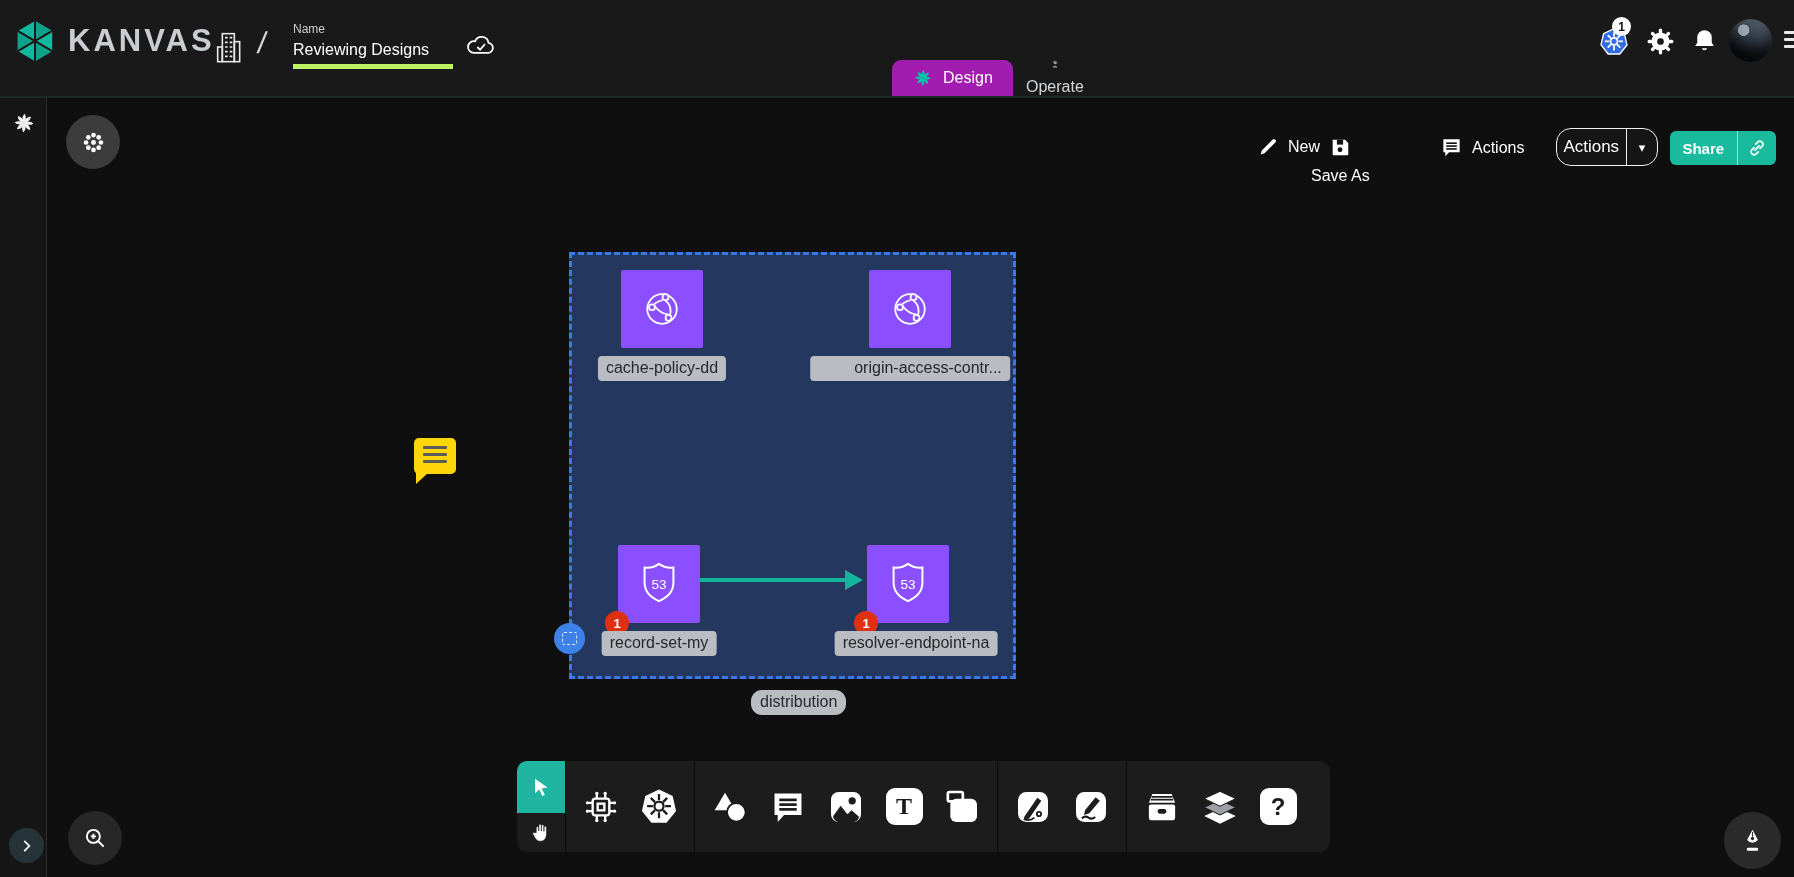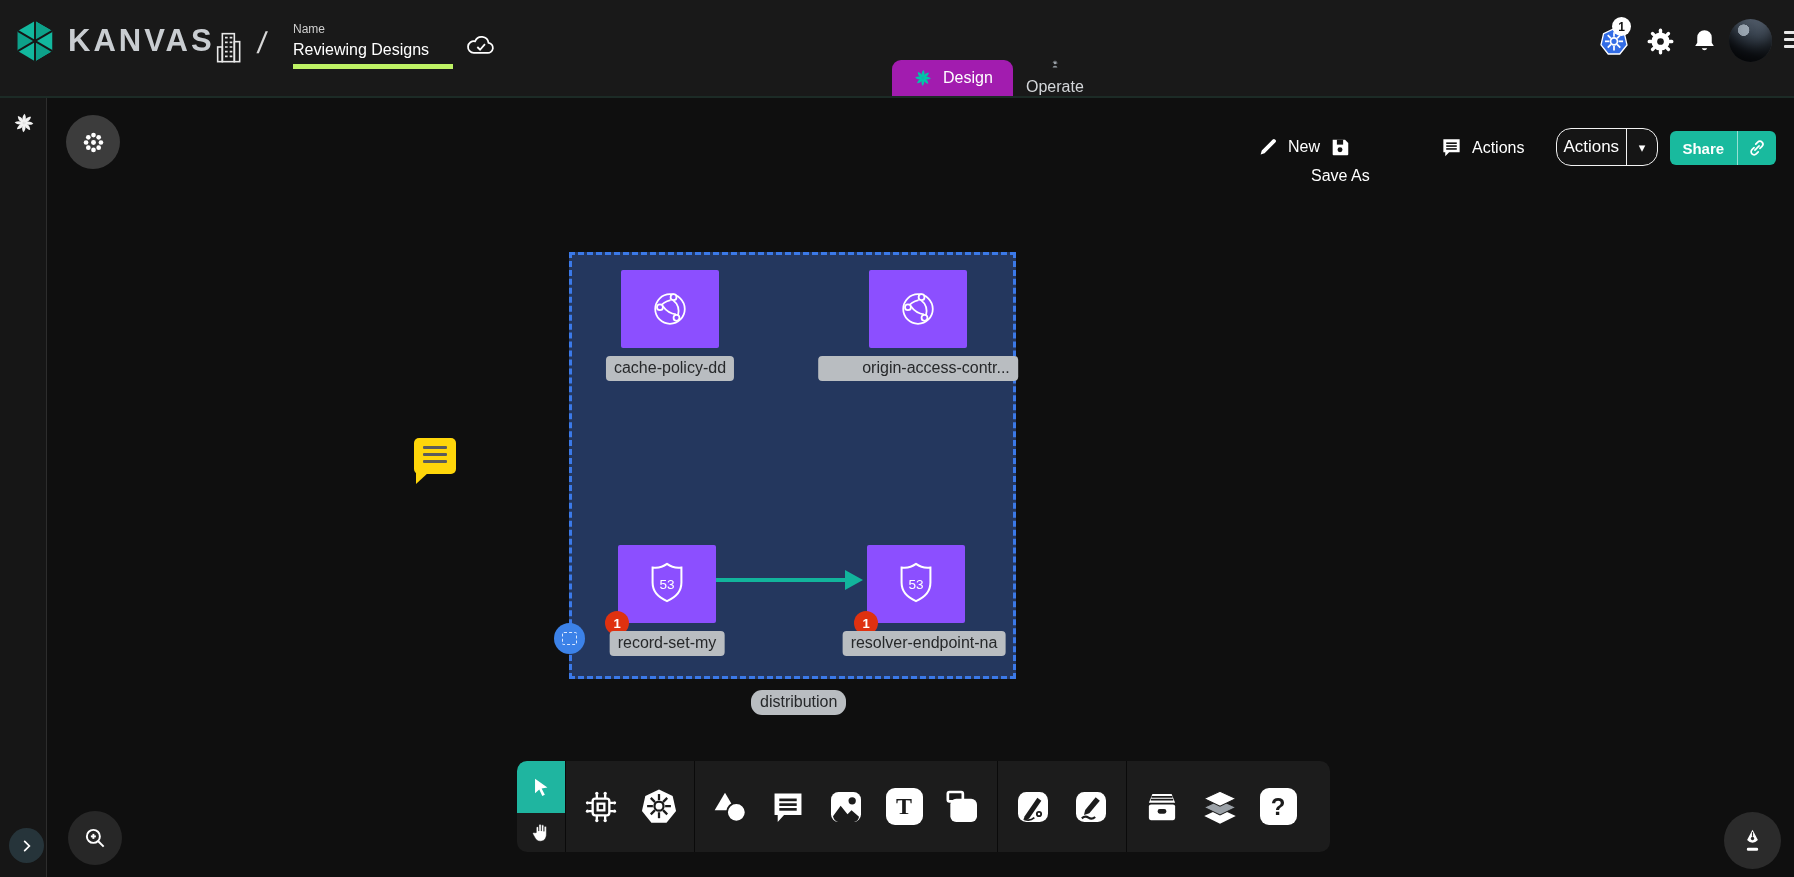--- a/index.html
+++ b/index.html
@@ -41,21 +41,21 @@
   .actions-btn{position:absolute;left:1556px;top:128px;width:102px;height:38px;border:1.5px solid #f2f2f2;border-radius:15px;display:flex;align-items:center;box-sizing:border-box;color:#fff;cursor:pointer;background:#151515;}
   .actions-btn .lbl{flex:1;text-align:center;font-size:17px;}
   .actions-btn .sep{width:1.5px;height:100%;background:#f2f2f2;}
   .actions-btn .caret{width:30px;text-align:center;font-size:13px;}
   .share-btn{position:absolute;left:1670px;top:131px;width:106px;height:34px;background:#19ba9e;border-radius:6px;display:flex;align-items:center;color:#fff;cursor:pointer;}
   .share-btn .lbl{flex:1;text-align:center;font-size:15px;font-weight:700;}
   .share-btn .sep{width:1.5px;height:100%;background:rgba(255,255,255,.55);}
   .share-btn .lnk{width:38px;display:flex;align-items:center;justify-content:center;}
   
   #group-rect{position:absolute;left:569px;top:252px;width:447px;height:427px;background:rgba(64,106,196,.44);border:3px dashed #3b79e8;box-sizing:border-box;}
-  .node{position:absolute;width:98px;height:78px;background:#8c4fff;border-radius:2px;display:flex;align-items:center;justify-content:center;}
+  .node{position:absolute;width:82px;height:78px;background:#8c4fff;border-radius:2px;display:flex;align-items:center;justify-content:center;}
   .node-label{position:absolute;left:50%;transform:translateX(-50%);white-space:nowrap;background:#b9bdc1;color:#26282a;font-size:16px;padding:3px 8px 4px 8px;border-radius:4px;}
   .node-badge{position:absolute;left:-13px;bottom:-12px;width:24px;height:24px;border-radius:50%;background:#df3110;color:#fff;font-size:13px;font-weight:700;display:flex;align-items:center;justify-content:center;}
   .grp-label{position:absolute;left:751px;top:690px;background:#b9bdc1;color:#26282a;font-size:16px;padding:3px 9px 4px 9px;border-radius:11px;}
   .edge-line{position:absolute;left:699px;top:578px;width:148px;height:3.5px;background:#12b49c;}
   .edge-arrow{position:absolute;left:845px;top:570px;width:0;height:0;border-top:10px solid transparent;border-bottom:10px solid transparent;border-left:18px solid #12b49c;}
   .comment-pin{position:absolute;left:414px;top:438px;width:42px;height:36px;background:#ffd60a;border-radius:5px;}
   .comment-pin .ln{position:absolute;left:9px;width:24px;height:3px;background:#5c5c5c;border-radius:1px;}
   .comment-pin:after{content:"";position:absolute;left:2px;bottom:-10px;border-top:12px solid #ffd60a;border-right:13px solid transparent;}
   .sel-handle{position:absolute;left:554px;top:623px;width:31px;height:31px;border-radius:50%;background:#3c82e8;display:flex;align-items:center;justify-content:center;}
   .sel-handle .sq{width:13px;height:11px;border:1.5px dashed #dce9ff;border-radius:2px;}

